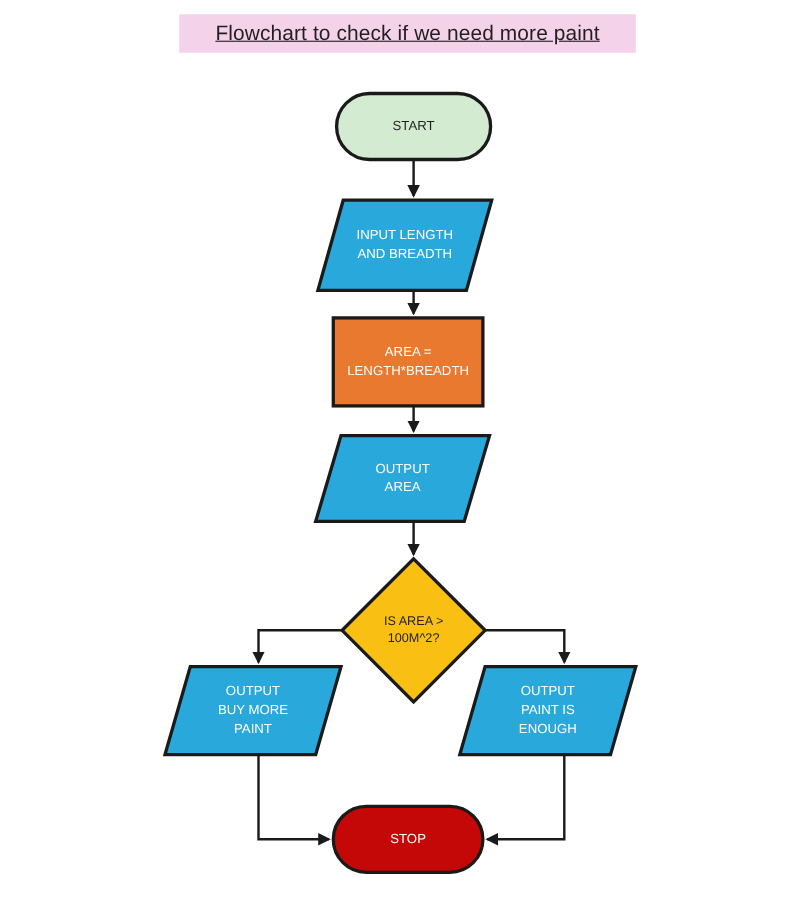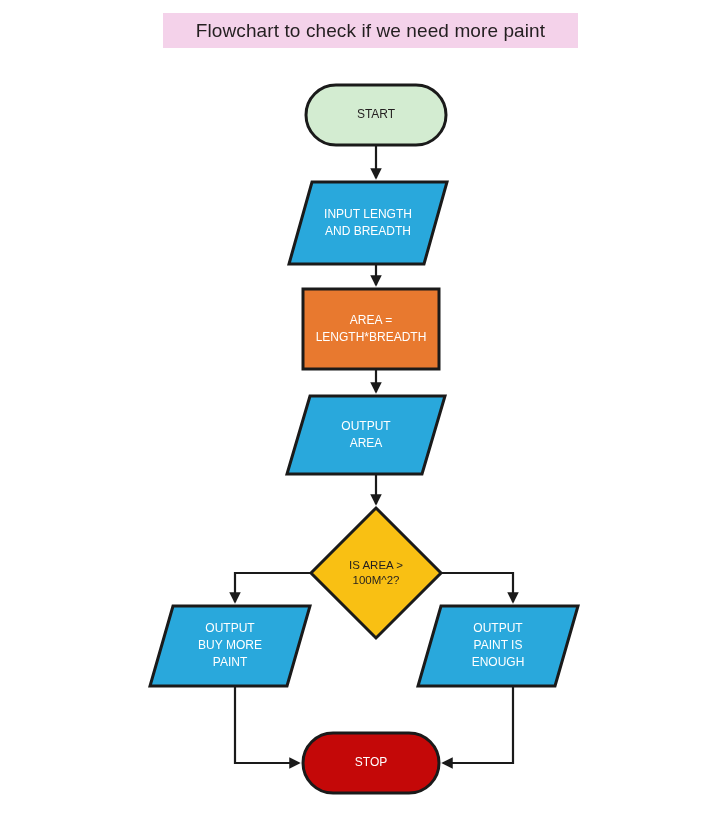--- a/index.html
+++ b/index.html
@@ -36,20 +36,21 @@
     top: 13px;
     width: 415px;
     height: 35px;
     display: flex;
     align-items: center;
     justify-content: center;
     font-size: 19px;
     color: #231f20;
     letter-spacing: 0.1px;
     white-space: nowrap;
+    text-decoration: underline;
   }
   svg.chart {
     position: absolute;
     left: 0;
     top: 0;
   }
   .node-label {
     font-family: "Liberation Sans", sans-serif;
     text-anchor: middle;
     dominant-baseline: middle;

